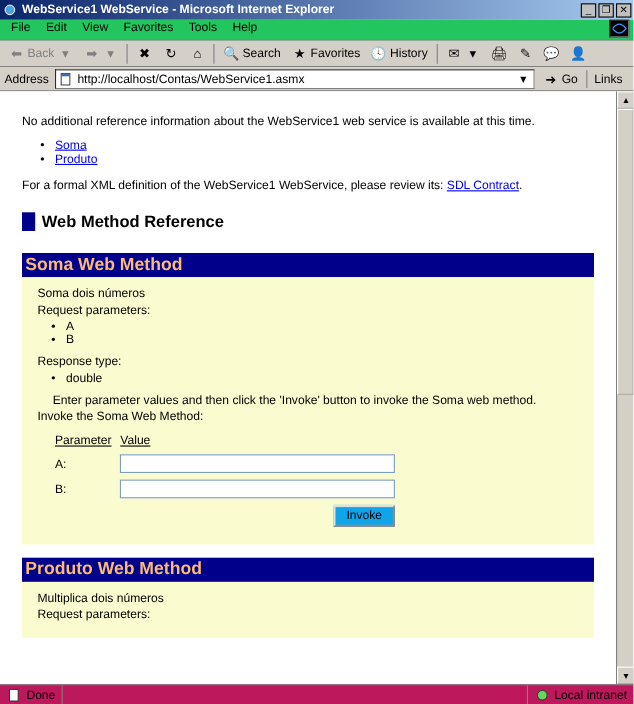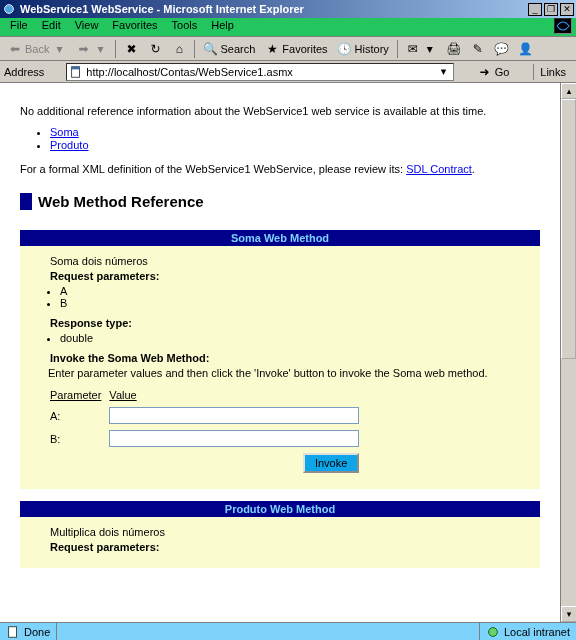--- a/index.html
+++ b/index.html
@@ -65,21 +65,21 @@
 
 
 .addressbar {
   height: 22px;
   background: #d4d0c8;
   border-bottom: 1px solid #808080;
   display: flex;
   align-items: center;
   padding: 0 4px;
   font: 11px Tahoma, sans-serif;
-  gap: 20px;
+  gap: 4px;
 }
 .addressbar .lbl { padding-right:2px; }
 .addrbox { flex:1; display:flex; align-items:center; background:#fff; border:1px inset #808080; height:18px; padding:0 2px; }
 .addrbox .pico { width:14px; height:14px; margin-right:3px; display:flex; align-items:center; justify-content:center; }
 .addrbox input { flex:1; border:none; outline:none; font:11px Tahoma,sans-serif; padding:0; }
 .addrbox .dd { width:14px; text-align:center; color:#000; }
 .gobtn { display:flex; align-items:center; gap:3px; padding:2px 4px; }
 .links { padding:2px 6px; border-left:1px solid #808080; color:#000; }
 
 
@@ -112,44 +112,44 @@
   margin:16px 0 20px 0;
   border-left:12px solid #00008b;
   padding-left:6px;
 }
 p.body { margin:6px 0; line-height:1.5; }
 ul.linklist { margin:4px 0 10px 30px; padding:0; }
 ul.linklist li { list-style:disc; margin:1px 0; }
 a.link { color:#0000ee; text-decoration:underline; }
 
 .methodbar {
-  background:#00008b; color:#7dd3fc; font-weight:bold;
-  padding:2px 3px; font-size:11px;text-align:center;
+  background:#00008b; color:#fdba74; font-weight:bold;
+  padding:2px 3px; font-size:16px;
 }
 .methodbox {
   background:#fbfbd0; padding:6px 0 12px 14px;
 }
-.methodbox p { margin:3px 16px; }
+.methodbox p { margin:3px 0; }
 .methodbox ul { margin:2px 0 8px 26px; padding:0; }
 .methodbox ul li { list-style:disc; }
-.methodbox strong { font-weight:bold; }
+.methodbox strong { font-weight:normal; }
 
 .paramtable { margin:6px 0 0 14px; }
 .paramtable .hdr { text-decoration:underline; }
 .paramtable td { padding:2px 6px 2px 0; vertical-align:middle; font-size:11px; }
 .pin { width:250px; height:17px; border:1px solid #7b9ebd; background:#fff; font:11px Tahoma,sans-serif; padding:0 3px; }
 .invokebtn {
   background:#0ea5e9; border:2px outset #e0e0e0; padding:2px 10px;
   font:11px Tahoma,sans-serif;
 }
 
 
 .statusbar {
   position:absolute; left:0; right:0; bottom:0; height:18px;
-  background:#7dd3fc; border-top:1px solid #808080;
+  background:#be185d; border-top:1px solid #808080;
   display:flex; align-items:center; font:11px Tahoma,sans-serif;
 }
 .statusbar .cell { padding:0 6px; display:flex; align-items:center; gap:4px; border-right:1px solid #808080; height:100%; }
 .statusbar .cell:last-child { border-right:none; }
 .statusbar .stretch { flex:1; }
 
 
 .svgico svg { width:14px; height:14px; display:block; }
 </style>
 </head>
@@ -277,22 +277,22 @@
       <p>Soma dois números</p>
       <p><strong>Request parameters:</strong></p>
       <ul>
         <li>A</li>
         <li>B</li>
       </ul>
       <p><strong>Response type:</strong></p>
       <ul>
         <li>double</li>
       </ul>
+      <p style="margin-left:14px;">Enter parameter values and then click the 'Invoke' button to invoke the Soma web method.</p>
       <p><strong>Invoke the Soma Web Method:</strong></p>
-      <p style="margin-left:14px;">Enter parameter values and then click the 'Invoke' button to invoke the Soma web method.</p>
 
       <table class="paramtable">
         <tbody>
             <tr>
           <td class="hdr">Parameter</td>
           <td class="hdr">Value</td>
         </tr>
         <tr>
           <td>A:</td>
           <td><input class="pin" style=""></td>

